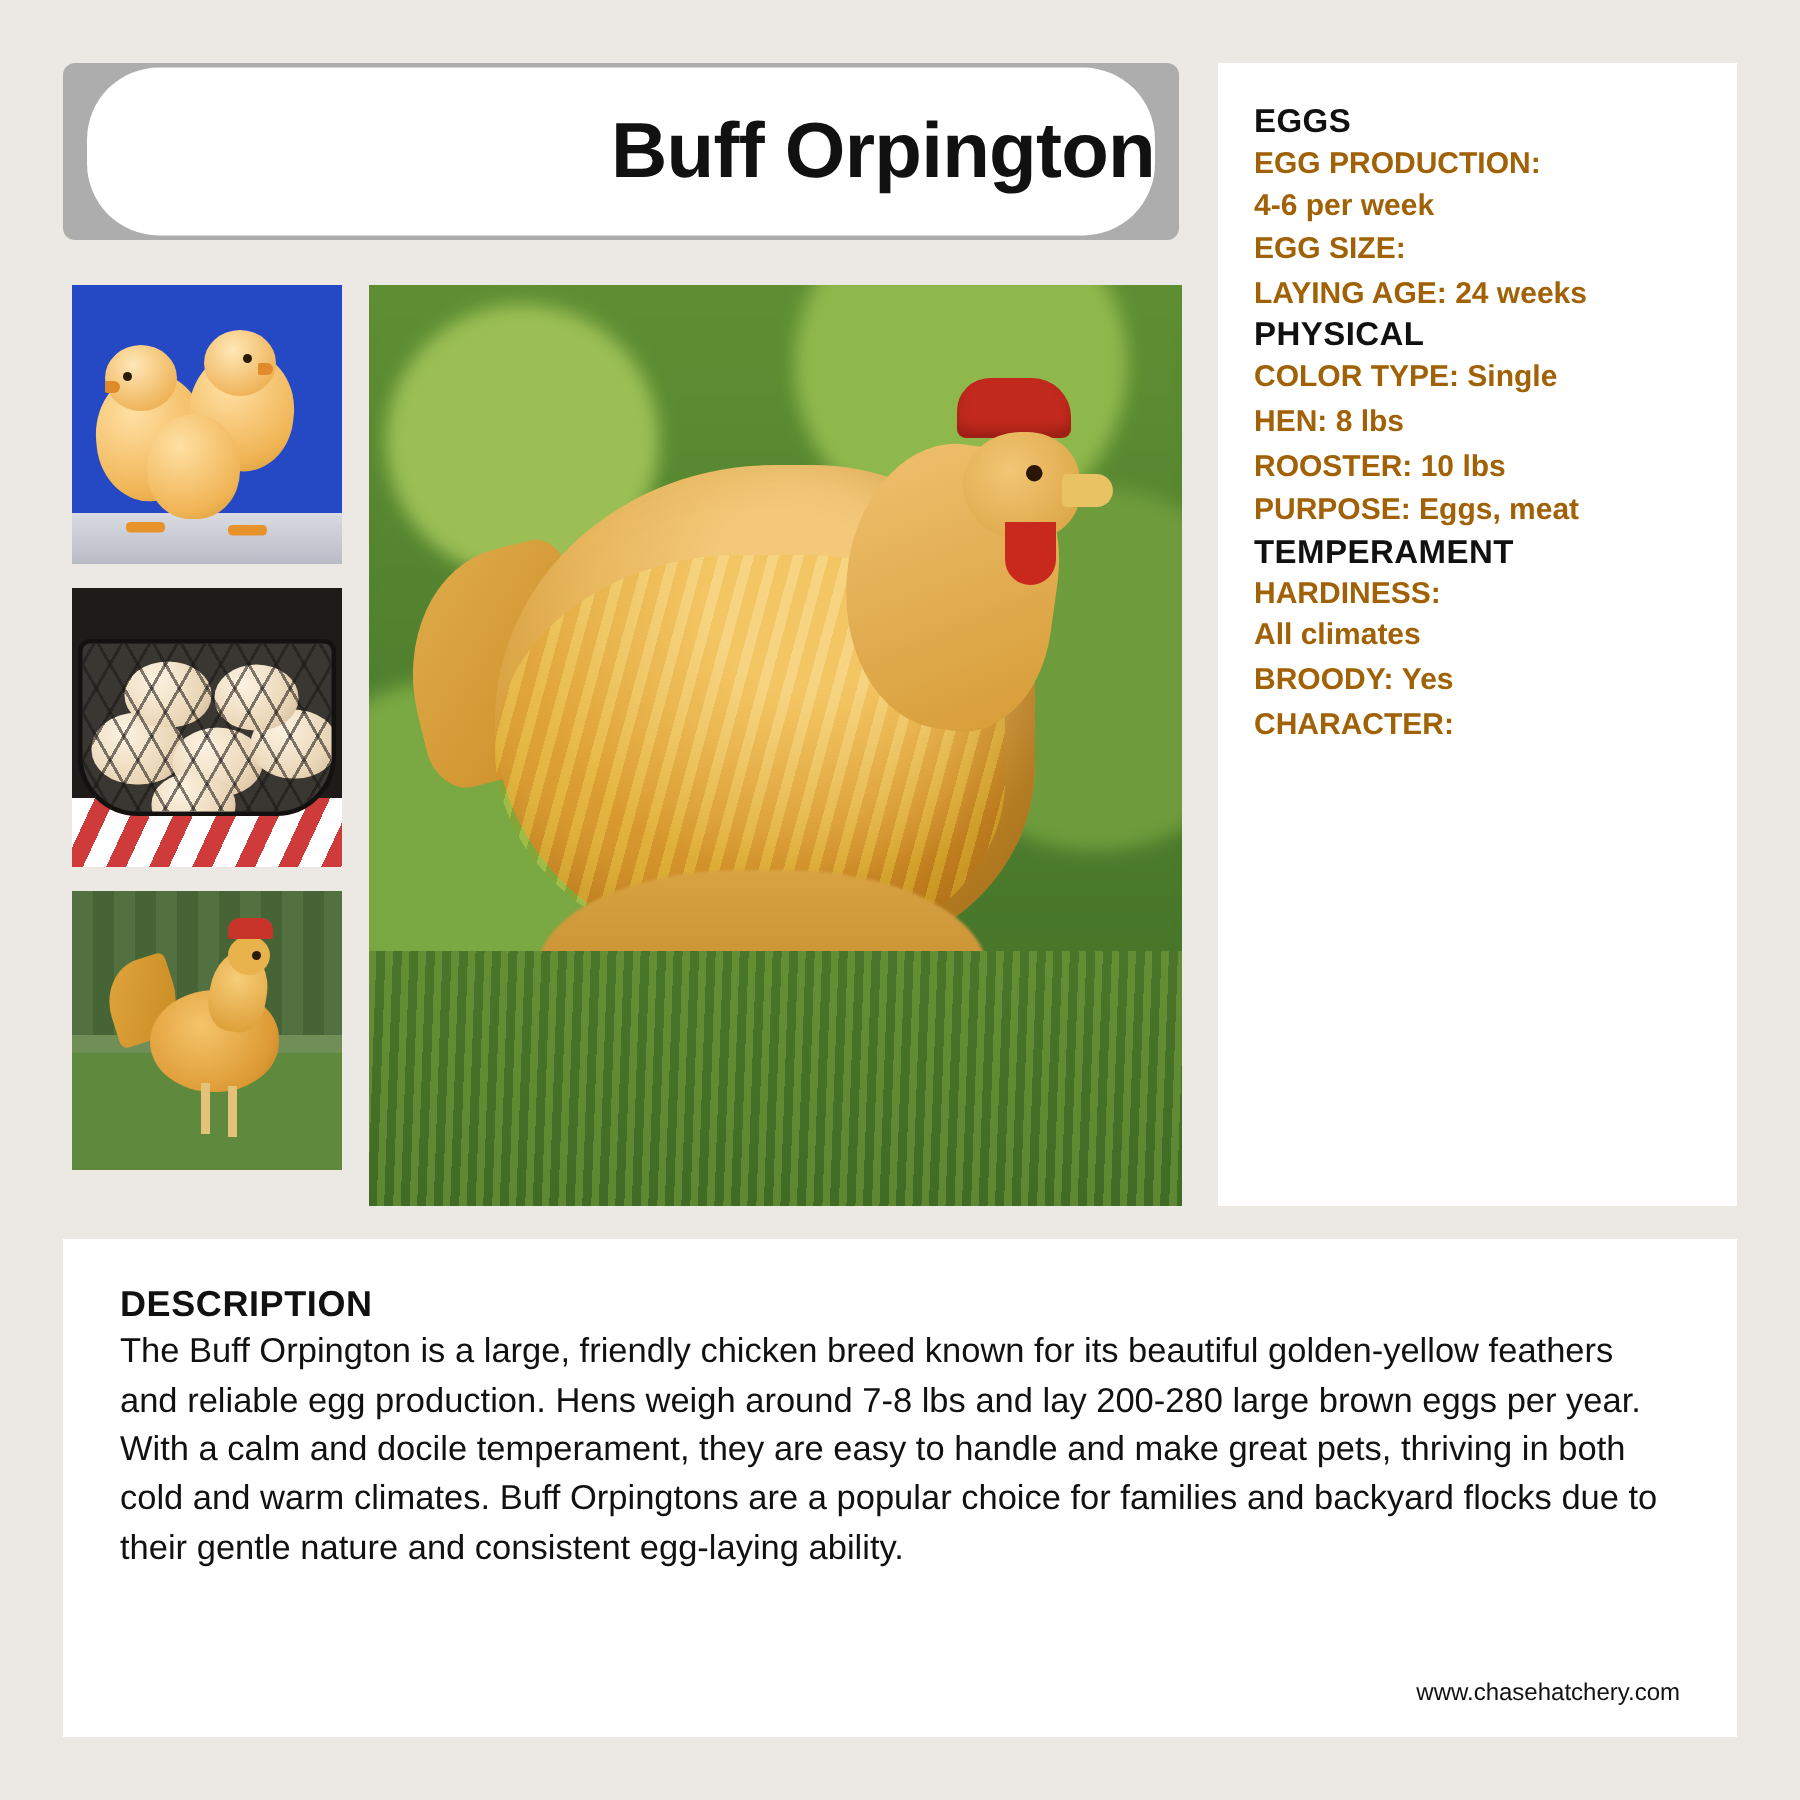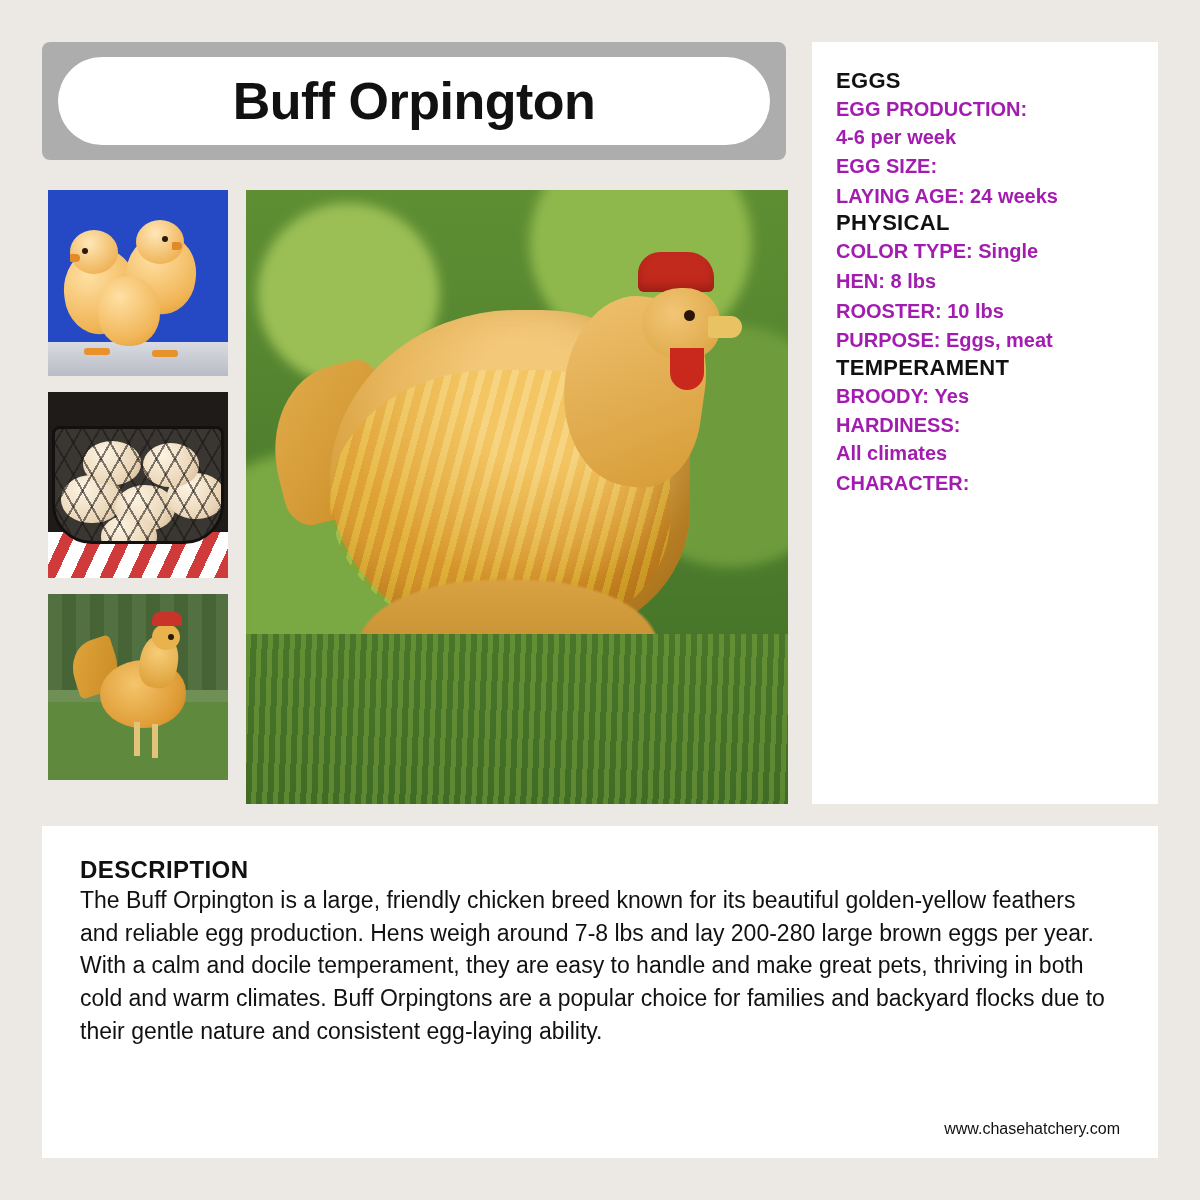--- a/index.html
+++ b/index.html
@@ -22,26 +22,26 @@
     position: absolute;
     left: 42px; top: 42px;
     width: 744px; height: 118px;
     background: #adadad;
     border-radius: 8px;
     display: flex;
     align-items: center;
     justify-content: center;
   }
   .title-pill {
-    width: 712px; height: 88px;
+    width: 712px; height: 112px;
     background: #ffffff;
     border-radius: 48px;
     display: flex;
     align-items: center;
-    justify-content: center;
+    justify-content: flex-end;
   }
   .title-text {
     font-size: 52px;
     font-weight: bold;
     letter-spacing: -0.5px;
     color: #111111;
     white-space: nowrap;
   }
 
   
@@ -257,21 +257,21 @@
     font-size: 22px;
     font-weight: bold;
     color: #111;
     letter-spacing: .3px;
     margin-bottom: 2px;
   }
   .sec + .sec { }
   .row {
     font-size: 20px;
     line-height: 1.38;
-    color: #a21caf;
+    color: #a16207;
     margin-top: 2px;
   }
   .row .k { font-weight: bold; }
   .row .v { font-weight: bold; }
   .row.stacked .v { display: block; }
 
   
   .desc {
     position: absolute;
     left: 42px; top: 826px;
@@ -405,27 +405,27 @@
       </div>
       <div class="row">
         <span class="k">PURPOSE:</span>
         <span class="v">Eggs, meat</span>
       </div>
     </div>
 
     <div class="sec">
       <div class="sec-title">TEMPERAMENT</div>
 
-      <div class="row">
-        <span class="k">BROODY:</span>
-        <span class="v">Yes</span>
-      </div>
       <div class="row stacked">
         <span class="k">HARDINESS:</span>
         <span class="v">All climates</span>
+      </div>
+      <div class="row">
+        <span class="k">BROODY:</span>
+        <span class="v">Yes</span>
       </div>
       <div class="row stacked">
         <span class="k">CHARACTER:</span>
       </div>
     </div>
 
   </div>
 
   <div class="desc">
     <h2>DESCRIPTION</h2>

